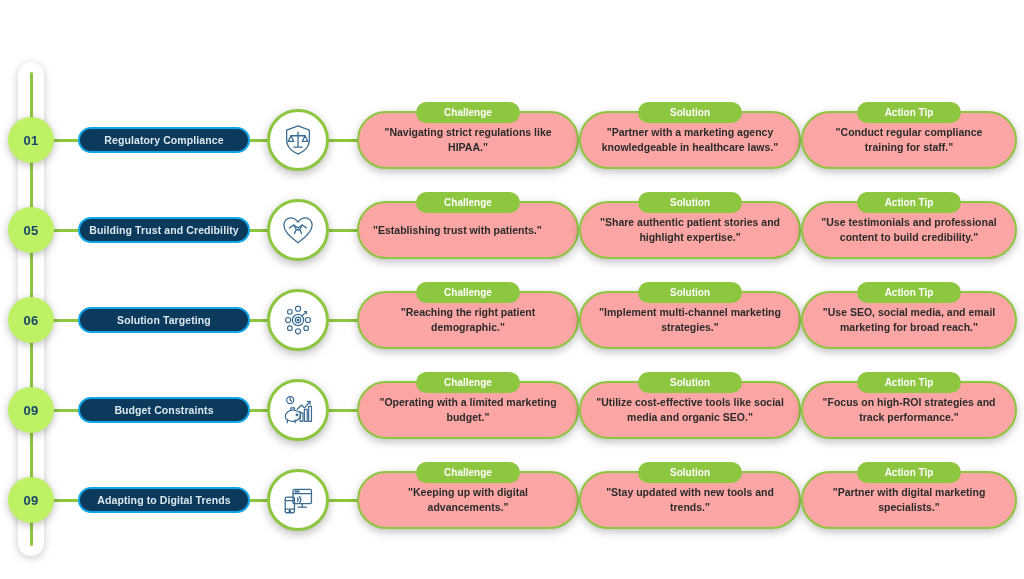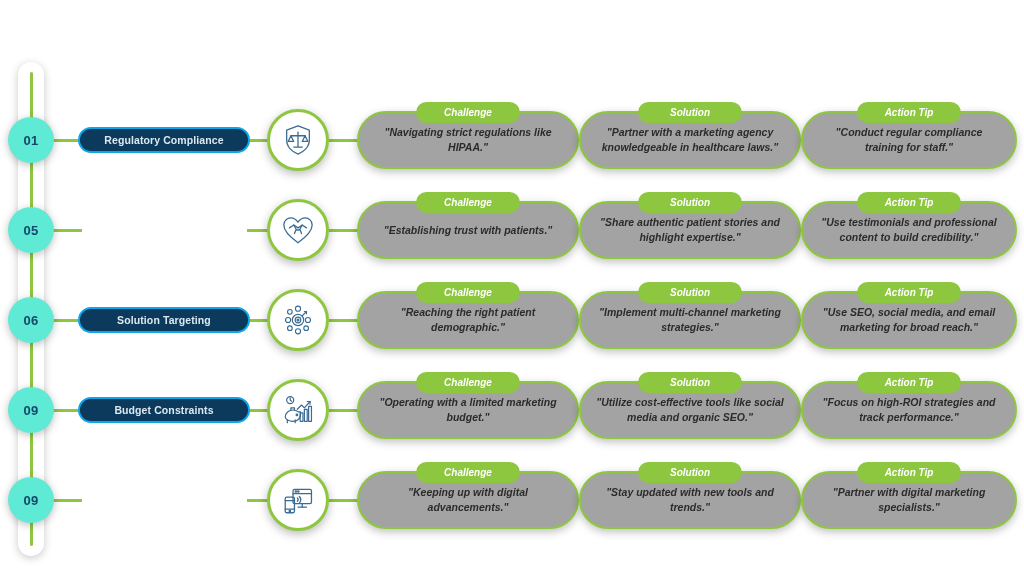--- a/index.html
+++ b/index.html
@@ -58,21 +58,21 @@
 
   
   .step-num {
     position: absolute;
     left: 8px;
     top: 50%;
     transform: translateY(-50%);
     width: 46px;
     height: 46px;
     border-radius: 50%;
-    background: #5eead4;
+    background: #bef264;
     box-shadow: 0 2px 9px rgba(0,0,0,0.26);
     display: flex;
     align-items: center;
     justify-content: center;
     font-size: 13px;
     font-weight: bold;
     color: #17466b;
     letter-spacing: 0.3px;
     z-index: 4;
   }
@@ -132,30 +132,29 @@
     z-index: 3;
   }
   .icon-circle svg { width: 34px; height: 34px; display: block; }
 
   
   .card {
     position: absolute;
     top: 50%;
     transform: translateY(-50%);
     height: 58px;
-    background: #a3a3a3;
+    background: #fca5a5;
     border: 2.5px solid #8DC63F;
     border-radius: 29px;
     box-shadow: 0 3px 8px rgba(0,0,0,0.25);
     display: flex;
     align-items: center;
-    justify-content: center;
+    justify-content: flex-start;
     padding: 0 14px;
     z-index: 2;
-    font-style: italic;
   }
   .card-1 { left: 357px; width: 222px; }
   .card-2 { left: 579px; width: 222px; }
   .card-3 { left: 801px; width: 216px; }
 
   .card-text {
     font-size: 10.5px;
     line-height: 1.42;
     color: #2b2b2b;
     font-weight: bold;
@@ -242,20 +241,23 @@
 
   <div class="row row-2">
     <div class="conn conn-a"></div>
     <div class="conn conn-b"></div>
     <div class="conn conn-c"></div>
 
     <div class="step-num">
       <span>05</span>
     </div>
 
+    <div class="title-pill">
+      <span>Building Trust and Credibility</span>
+    </div>
 
     <div class="icon-circle">
       <svg viewBox="0 0 48 48" fill="none" stroke="#3A6B92" stroke-width="1.8" stroke-linecap="round" stroke-linejoin="round">
         <path d="M24 42 C10 32 4 25 4 17 C4 11 8.5 7 14 7 C18 7 21.5 9.5 24 13 C26.5 9.5 30 7 34 7 C39.5 7 44 11 44 17 C44 25 38 32 24 42 Z"></path>
         <path d="M12 21 L18 17 L24 21 L30 17 L36 21"></path>
         <path d="M18 17 L22 24 L26 24 L30 17"></path>
         <line x1="21" y1="24" x2="19" y2="29"></line>
         <line x1="27" y1="24" x2="29" y2="29"></line>
       </svg>
     </div>
@@ -388,20 +390,23 @@
 
   <div class="row row-5">
     <div class="conn conn-a"></div>
     <div class="conn conn-b"></div>
     <div class="conn conn-c"></div>
 
     <div class="step-num">
       <span>09</span>
     </div>
 
+    <div class="title-pill">
+      <span>Adapting to Digital Trends</span>
+    </div>
 
     <div class="icon-circle">
       <svg viewBox="0 0 48 48" fill="none" stroke="#3A6B92" stroke-width="1.8" stroke-linecap="round" stroke-linejoin="round">
         <rect x="17" y="9" width="26" height="20" rx="2"></rect>
         <line x1="17" y1="15" x2="43" y2="15"></line>
         <circle cx="21" cy="12" r="0.9" fill="#3A6B92"></circle>
         <circle cx="24.5" cy="12" r="0.9" fill="#3A6B92"></circle>
         <path d="M30 29 v5"></path>
         <path d="M24 34 h12"></path>
         <rect x="6" y="20" width="13" height="22" rx="2"></rect>

